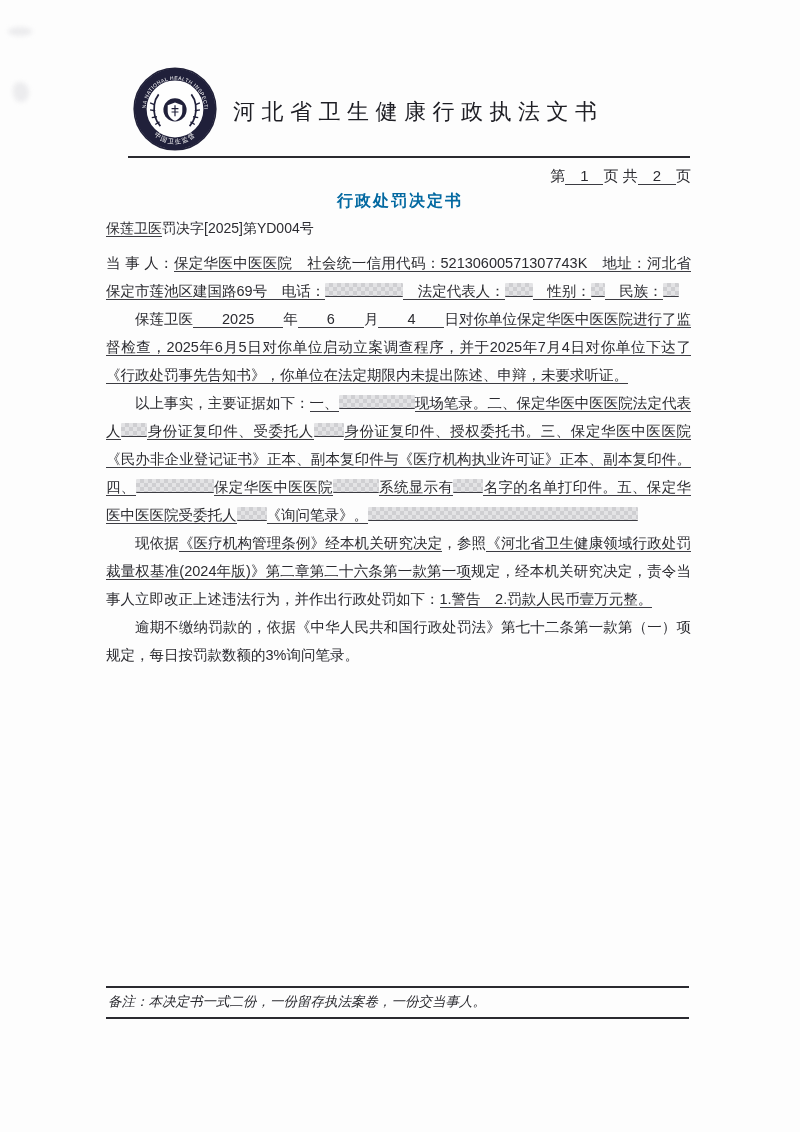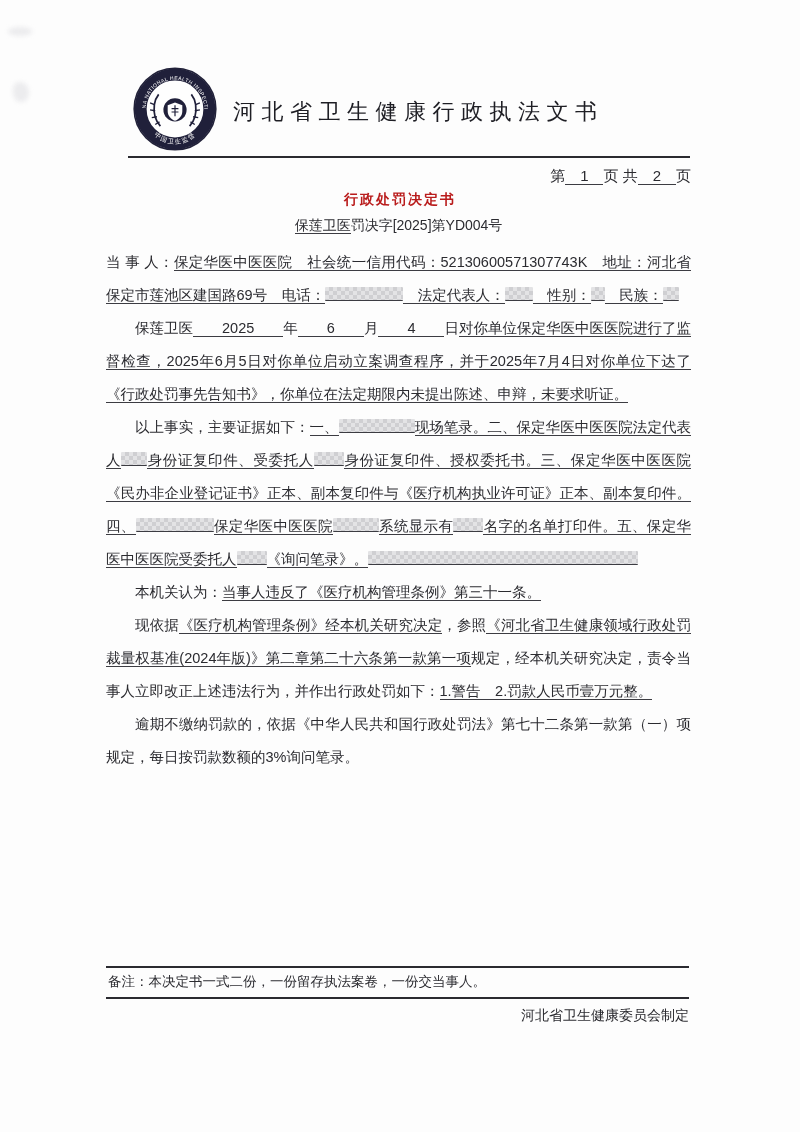--- a/index.html
+++ b/index.html
@@ -22,39 +22,39 @@
   .doc-header{padding:66px 0 0 132px;display:flex;align-items:center;}
   .seal{width:86px;height:86px;flex:0 0 auto;}
   .org-title{
     margin:6px 0 0 15px;
     font-size:22px;font-weight:400;letter-spacing:6.5px;
     color:#1e1e24;white-space:nowrap;
   }
   .header-rule{margin:4px 0 0 128px;width:562px;border-top:2.5px solid #2a2a30;}
 
   .page-no{width:585px;margin:9px 0 0 106px;text-align:right;font-size:15px;color:#2b2b30;}
-  .doc-title{margin:5px 0 0;text-align:center;font-size:14px;font-weight:700;letter-spacing:2px;color:#b91c1c;}
-  .doc-no{width:585px;margin:8px 0 0 106px;text-align:center;font-size:14px;}
+  .doc-title{margin:5px 0 0;text-align:center;font-size:16px;font-weight:700;letter-spacing:2px;color:#0369a1;}
+  .doc-no{width:585px;margin:8px 0 0 106px;text-align:left;font-size:14px;}
 
   .body-text{
     width:585px;margin:11px 0 0 106px;
-    font-size:14.5px;line-height:33px;
+    font-size:14.5px;line-height:28px;
     text-align:justify;overflow-wrap:break-word;
   }
   .para{margin:0;}
   .para.indent{text-indent:2em;}
 
   span.u{border-bottom:1px solid #3c3c42;}
   span.redact{
     display:inline-block;height:13px;min-width:10px;
     background:conic-gradient(#cfcfd2 0 25%, #e3e3e5 0 50%, #cfcfd2 0 75%, #e3e3e5 0) 0 0/8px 8px;
     vertical-align:-1px;border-radius:1px;
   }
 
-  .doc-footer{position:absolute;left:106px;top:966px;width:583px;}
+  .doc-footer{position:absolute;left:106px;top:986px;width:583px;font-style:italic;}
   .footer-rule{border-top:2px solid #2a2a30;}
   .footer-note{font-size:13.5px;padding:5px 0 6px 2px;color:#2b2b30;}
   .footer-issuer{text-align:right;font-size:14px;padding-top:8px;color:#2b2b30;}
 </style>
 </head>
 <body>
 
 <div class="page">
 
   <div class="smudge s1"></div>
@@ -90,25 +90,23 @@
   <div class="page-no"><span>第</span><span class="u">　1　</span><span>页 共</span><span class="u">　2　</span><span>页</span></div>
 
   <h2 class="doc-title">行政处罚决定书</h2>
 
   <div class="doc-no"><span class="u">保莲卫医</span><span>罚决字[2025]第YD004号</span></div>
 
   <div class="body-text">
       <p class="para"><span>当 事 人：</span><span class="u">保定华医中医医院　社会统一信用代码：52130600571307743K　地址：河北省保定市莲池区建国路69号　电话：</span><span class="redact u" style="width: 78px;"></span><span class="u">　法定代表人：</span><span class="redact u" style="width: 28px;"></span><span class="u">　性别：</span><span class="redact u" style="width: 14px;"></span><span class="u">　民族：</span><span class="redact u" style="width: 16px;"></span></p>
       <p class="para indent"><span>保莲卫医</span><span class="u">　　2025　　</span><span>年</span><span class="u">　　6　　</span><span>月</span><span class="u">　　4　　</span><span>日</span><span class="u">对你单位保定华医中医医院进行了监督检查，2025年6月5日对你单位启动立案调查程序，并于2025年7月4日对你单位下达了《行政处罚事先告知书》，你单位在法定期限内未提出陈述、申辩，未要求听证。</span></p>
       <p class="para indent"><span>以上事实，主要证据如下：</span><span class="u">一、</span><span class="redact u" style="width: 76px;"></span><span class="u">现场笔录。二、保定华医中医医院法定代表人</span><span class="redact u" style="width: 26px;"></span><span class="u">身份证复印件、受委托人</span><span class="redact u" style="width: 30px;"></span><span class="u">身份证复印件、授权委托书。三、保定华医中医医院《民办非企业登记证书》正本、副本复印件与《医疗机构执业许可证》正本、副本复印件。四、</span><span class="redact u" style="width: 78px;"></span><span class="u">保定华医中医医院</span><span class="redact u" style="width: 46px;"></span><span class="u">系统显示有</span><span class="redact u" style="width: 30px;"></span><span class="u">名字的名单打印件。五、保定华医中医医院受委托人</span><span class="redact u" style="width: 30px;"></span><span class="u">《询问笔录》。</span><span class="redact u" style="width: 270px;"></span></p>
-      <p class="para indent"><span>本机关认为：</span><span class="u">当事人违反了《医疗机构管理条例》第三十一条。</span></p>
       <p class="para indent"><span>现依据</span><span class="u">《医疗机构管理条例》经本机关研究决定</span><span>，参照</span><span class="u">《河北省卫生健康领域行政处罚裁量权基准(2024年版)》第二章第二十六条第一款第一项</span><span>规定，经本机关研究决定，责令当事人立即改正上述违法行为，并作出行政处罚如下：</span><span class="u">1.警告　2.罚款人民币壹万元整。</span></p>
       <p class="para indent"><span>逾期不缴纳罚款的，依据《中华人民共和国行政处罚法》第七十二条第一款第（一）项规定，每日按罚款数额的3%询问笔录。</span></p>
     </div>
 
   <footer class="doc-footer">
     <div class="footer-rule"></div>
     <div class="footer-note">备注：本决定书一式二份，一份留存执法案卷，一份交当事人。</div>
     <div class="footer-rule"></div>
-    <div class="footer-issuer">河北省卫生健康委员会制定</div>
   </footer>
 
 </div>
 
 </body></html>

